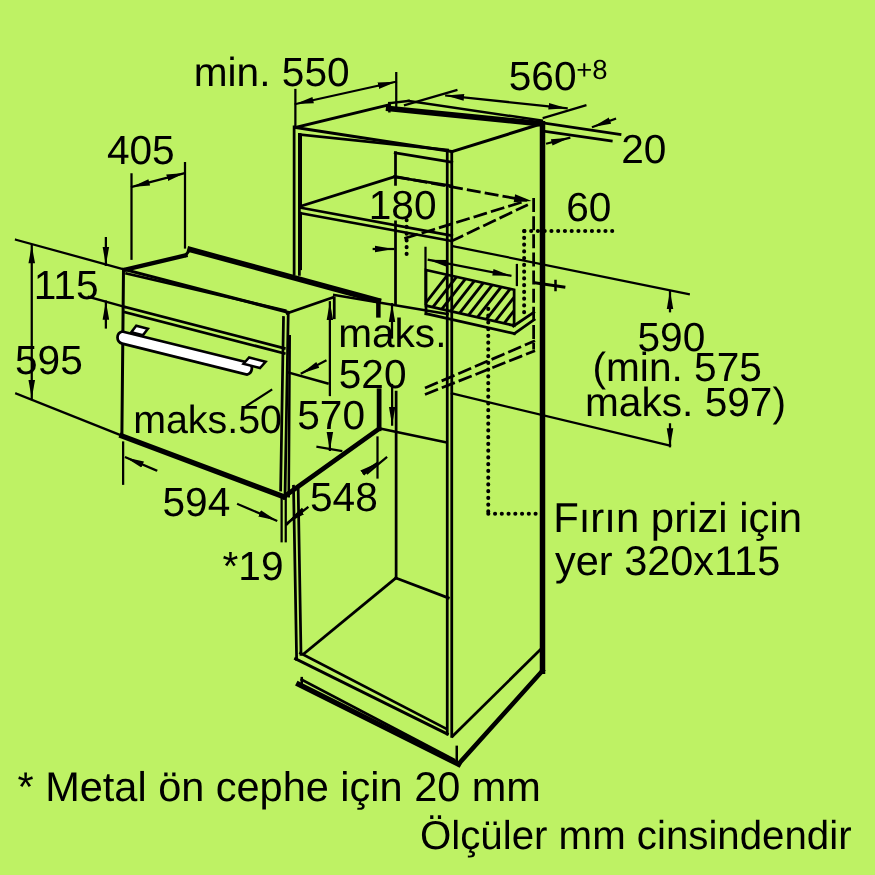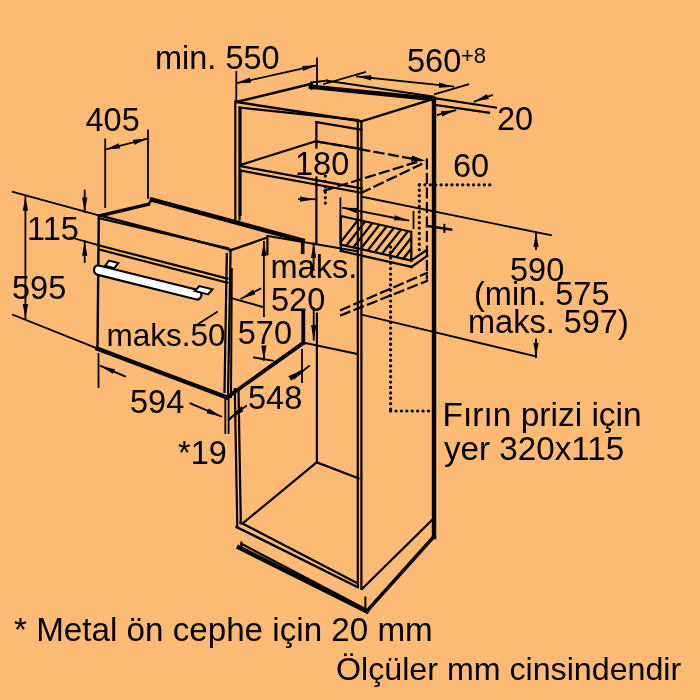--- a/index.html
+++ b/index.html
@@ -1,16 +1,16 @@
 <!DOCTYPE html>
 <html><head>
 <meta charset="utf-8">
 <style>
   html,body{margin:0;padding:0;background:#fff;}
-  #page{width:700px;height:700px;position:relative;background:#fdba74;overflow:hidden;}
+  #page{width:700px;height:700px;position:relative;background:#bef264;overflow:hidden;}
   svg{position:absolute;top:0;left:0;}
   text{font-family:"Liberation Sans",sans-serif;fill:#000;}
 </style>
 </head>
 <body>
 <div id="page">
 <svg width="700" height="700" viewBox="0 0 700 700">
 <defs>
   <marker id="ar" viewBox="0 0 12 6" refX="11.6" refY="3" markerWidth="15" markerHeight="7.5" markerUnits="userSpaceOnUse" orient="auto">
     <path d="M0,0.9 L11.8,3 L0,5.1 Z" fill="#000"></path>

